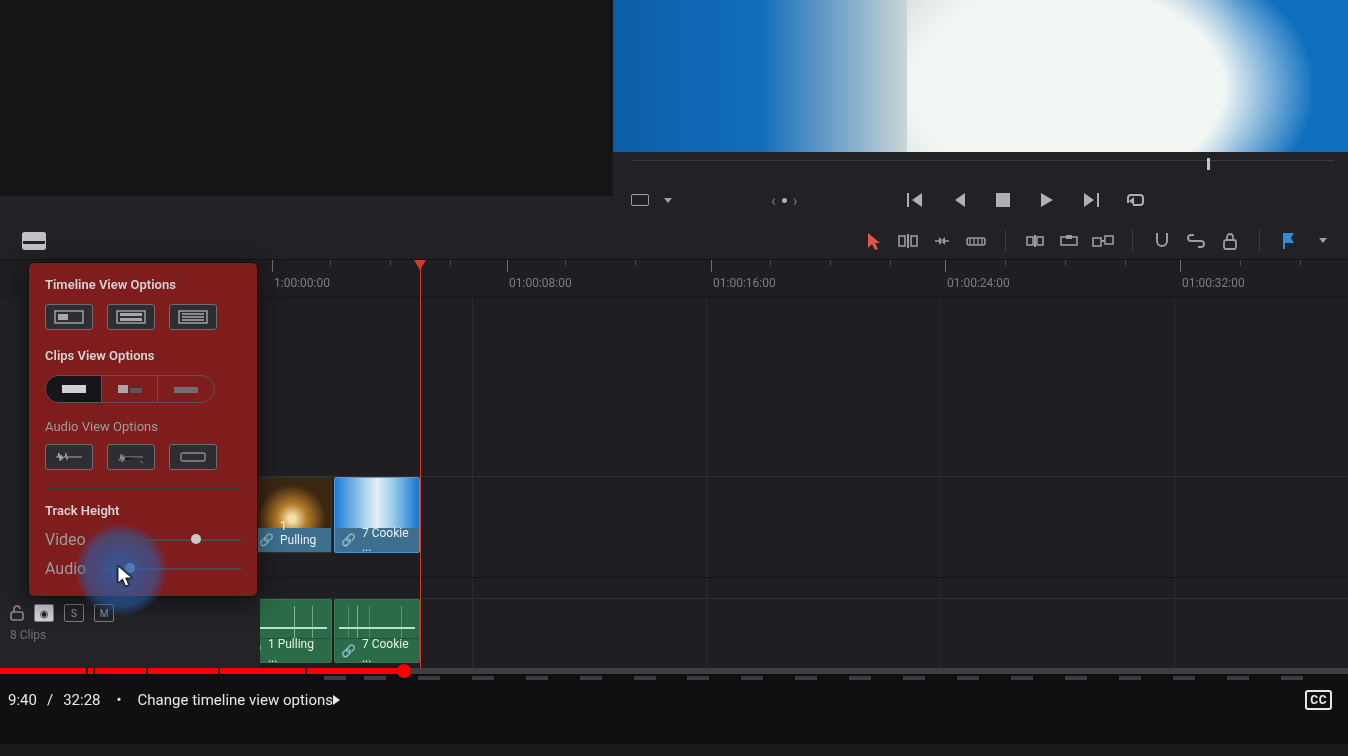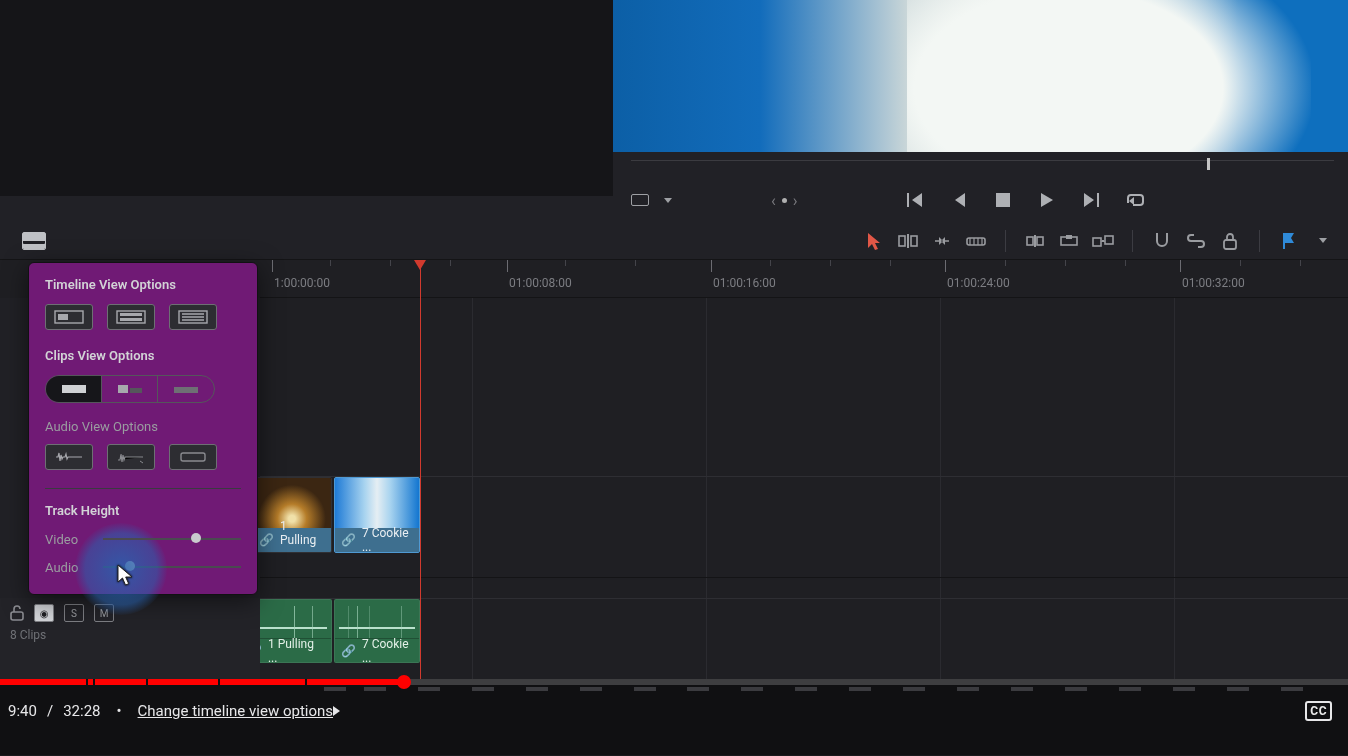--- a/index.html
+++ b/index.html
@@ -75,49 +75,49 @@
     linear-gradient(90deg, transparent 2%, #a9d7bf 2.3%, transparent 2.6%),
     linear-gradient(90deg, transparent 12%, #a9d7bf 12.3%, transparent 12.6%),
     linear-gradient(90deg, transparent 24%, #a9d7bf 24.5%, transparent 25%),
     linear-gradient(90deg, transparent 40%, #a9d7bf 40.4%, transparent 40.8%),
     linear-gradient(90deg, transparent 60%, #a9d7bf 60.3%, transparent 60.6%),
     linear-gradient(90deg, transparent 82%, #a9d7bf 82.5%, transparent 83%);
     opacity:.9;
   }
 
   
-  .popup { position:absolute; top:262px; left:28px; width:230px; background:#701a75; border:1px solid #111113; border-radius:6px; padding:14px 16px 18px; box-shadow:0 6px 24px rgba(0,0,0,.5); z-index: 60; }
+  .popup { position:absolute; top:262px; left:28px; width:230px; background:#7f1d1d; border:1px solid #111113; border-radius:6px; padding:14px 16px 18px; box-shadow:0 6px 24px rgba(0,0,0,.5); z-index: 60; }
   .popup h4 { font-size:13px; font-weight:600; color:#d2d3d6; margin-bottom:12px; }
   .opt-row { display:flex; gap:14px; margin-bottom:18px; }
   .opt-btn { width:48px; height:26px; border:1.5px solid #6e6f74; border-radius:3px; background:#2d2d32; cursor:pointer; display:flex; align-items:center; justify-content:center; }
   .seg { display:flex; border:1.5px solid #55565b; border-radius:14px; overflow:hidden; width:fit-content; }
   .seg .seg-btn { width:56px; height:26px; display:flex; align-items:center; justify-content:center; border-right:1px solid #55565b; cursor:pointer; }
   .seg .seg-btn:last-child { border-right:none; }
   .seg .seg-btn.active { background:#16161a; }
   .sub-label { font-size:13px; color:#9a9ca0; margin: 6px 0 10px; }
   .divider { height:1px; background:#3a3a40; margin: 4px 0 14px; }
   .slider-row { display:flex; align-items:center; gap:12px; margin-top:10px; }
-  .slider-row label { width:46px; font-size:13px; color:#9a9ca0; }
+  .slider-row label { width:46px; font-size:16px; color:#9a9ca0; }
   .slider { position:relative; flex:1; height:18px; }
   .slider .track { position:absolute; top:8px; left:0; right:0; height:2px; background:#4a4a50; }
   .slider .knob { position:absolute; top:3px; width:10px; height:10px; border-radius:50%; background:#c9cace; }
 
   
   .spotlight { position:absolute; width:92px; height:92px; border-radius:50%; background:radial-gradient(circle, rgba(41,98,175,.85) 0%, rgba(41,98,175,.55) 55%, rgba(41,98,175,0) 72%); left:80px; top:245px; pointer-events:none; z-index: 62; }
   .cursor-arrow { position:absolute; left:122px; top:296px; z-index: 64; color:#f3f3f3; filter:drop-shadow(0 0 1px #000); }
 
   
-  .yt-bar { position:absolute; left:0; right:0; bottom:1px; height:76px; background:#101012; }
+  .yt-bar { position:absolute; left:0; right:0; bottom:12px; height:76px; background:#101012; }
   .yt-progress { position:absolute; top:0; left:0; right:0; height:6px; background:#3e3e40; }
   .yt-progress .watched { position:absolute; top:0; left:0; height:100%; background:#ff0000; width:30%; }
   .yt-progress .knob { position:absolute; top:-4px; width:14px; height:14px; border-radius:50%; background:#ff0000; left:30%; margin-left:-7px; }
   .yt-controls { position:absolute; top:22px; left:8px; right:8px; display:flex; align-items:center; justify-content:space-between; }
   .yt-left { display:flex; align-items:center; gap:10px; color:#eaeaea; }
   .yt-time { font-size:15px; color:#e7e7e9; }
-  .yt-chapter { font-size:15px; color:#e7e7e9; display:flex; align-items:center; gap:0;text-decoration:underline; }
+  .yt-chapter { font-size:15px; color:#e7e7e9; display:flex; align-items:center; gap:0; }
   .yt-right { display:flex; align-items:center; gap:18px; color:#eaeaea; padding-right:8px; }
   .cc-badge { border:2px solid #e7e7e9; border-radius:3px; font-size:12px; font-weight:700; padding:1px 3px; letter-spacing:.5px; }
   .chev-right { width:0;height:0;border-top:5px solid transparent;border-bottom:5px solid transparent;border-left:7px solid #e7e7e9; }
 
   
   .yt-progress .seg-gap { position:absolute; top:0; width:2px; height:100%; background:#101012; }
 
   
   .yt-ticks { position:absolute; top:8px; left:0; right:0; height:4px; }
   .yt-ticks span { position:absolute; top:0; height:4px; width:22px; background:#3b3b3f; }

